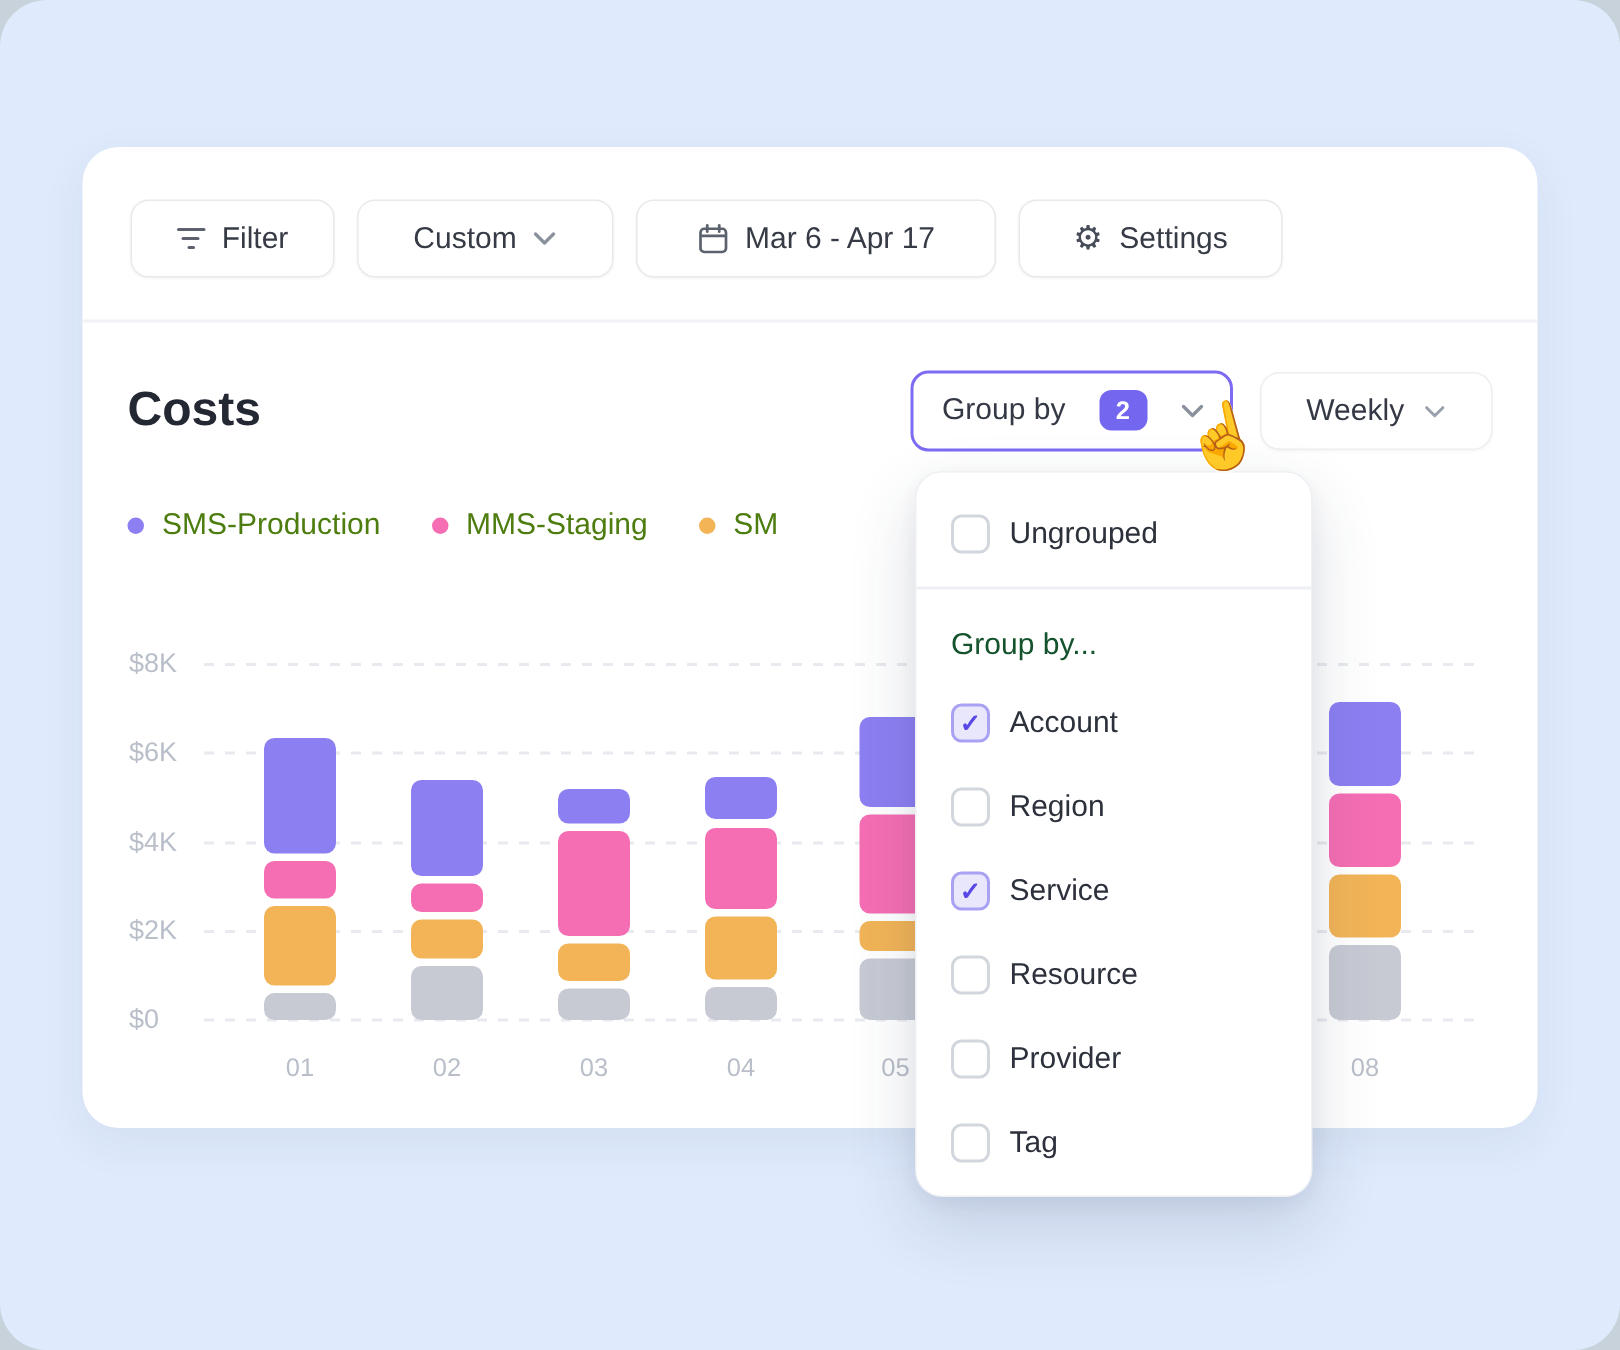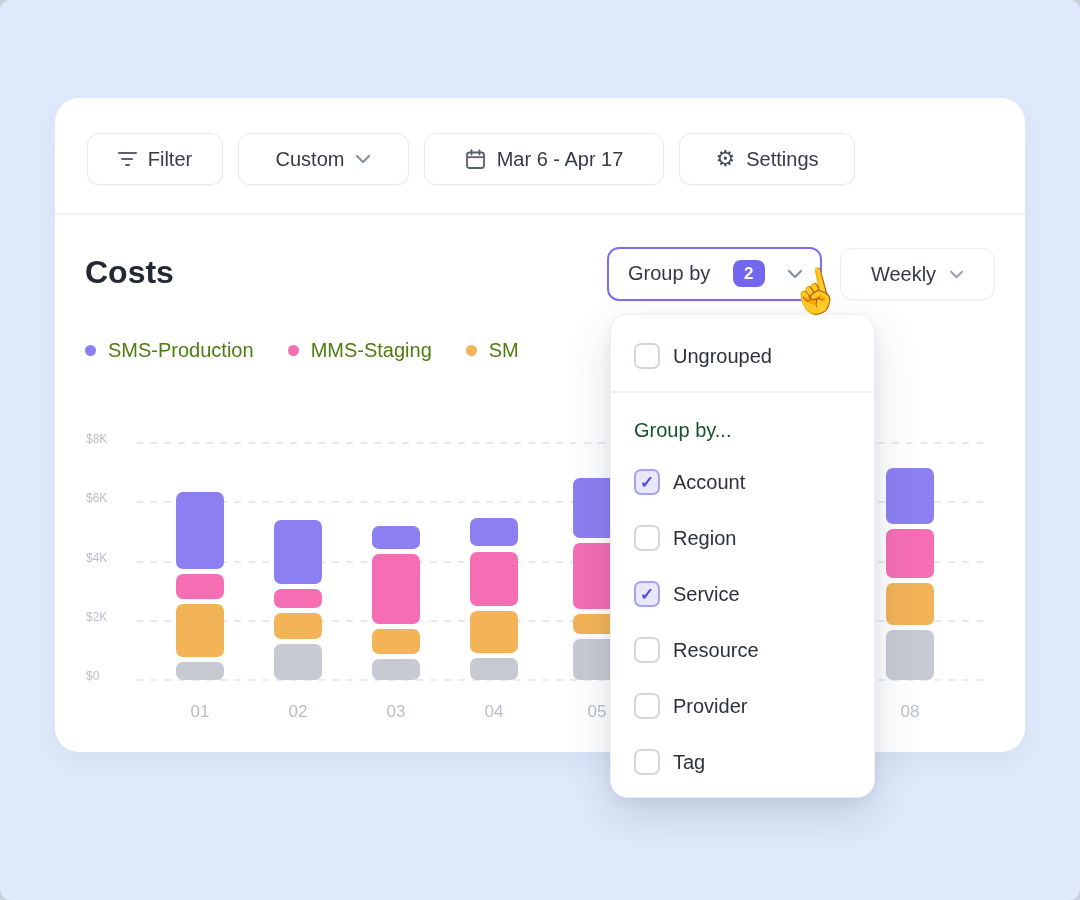--- a/index.html
+++ b/index.html
@@ -1,19 +1,19 @@
 <!DOCTYPE html>
 <html><head>
 <meta charset="utf-8">
 <style>
   * { margin:0; padding:0; box-sizing:border-box; }
   html,body { width:1080px; height:900px; overflow:hidden; background:#c8d2db;
               font-family:"Liberation Sans", sans-serif; }
   .page { position:absolute; inset:0; width:1080px; height:900px;
-          background:#dfeafc; border-radius:11px; overflow:hidden; }
+          background:#dfeafc; border-radius:31px; overflow:hidden; }
 
   
   .card { position:absolute; left:55px; top:98px; width:970px; height:654px;
           background:#ffffff; border-radius:24px;
           box-shadow:0 10px 30px rgba(60,80,120,.07); z-index:1; }
 
   
   .toolbar { position:absolute; left:87px; top:133px; display:flex; gap:15px; z-index:4; }
   .tb-btn { height:52px; background:#fff; border:1.5px solid #e7e9ed; border-radius:12px;
             display:flex; align-items:center; justify-content:center; gap:11px;
@@ -54,21 +54,21 @@
 
   
   .legend { position:absolute; left:85px; top:339px; display:flex; gap:34px; z-index:2; }
   .legend-item { display:flex; align-items:center; gap:12px; cursor:pointer; }
   .legend-dot { width:11px; height:11px; border-radius:50%; }
   .legend-label { font-size:20px; color:#4d7c0f; }
 
   
   .gridline { position:absolute; height:2px; z-index:2;
               background:repeating-linear-gradient(90deg,#e8eaef 0 7px,transparent 7px 14px); }
-  .y-label { position:absolute; left:86px; width:46px; font-size:12px; color:#b9bfc9; z-index:2; }
+  .y-label { position:absolute; left:86px; width:46px; font-size:18px; color:#b9bfc9; z-index:2; }
   .x-label { position:absolute; top:702px; width:60px; text-align:center; font-size:17px;
              color:#b9bfc9; z-index:2; }
   .bar-seg { position:absolute; border-radius:7px; z-index:3; }
 
   
   .dropdown { position:absolute; left:610px; top:314px; width:265px; height:484px;
               background:#fff; border:1px solid #eef0f4; border-radius:18px;
               box-shadow:0 18px 45px rgba(45,55,90,.16), 0 4px 12px rgba(45,55,90,.06);
               z-index:20; }
   .cb { position:absolute; width:26px; height:26px; background:#fff;

